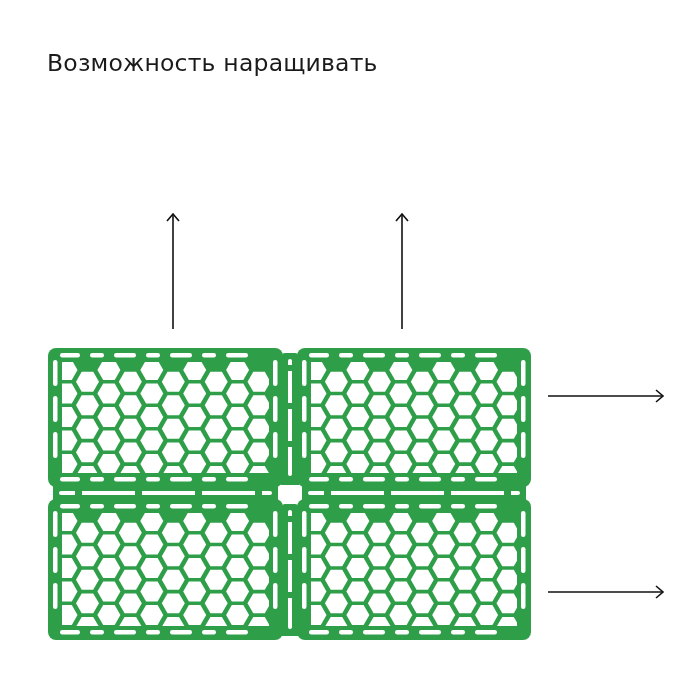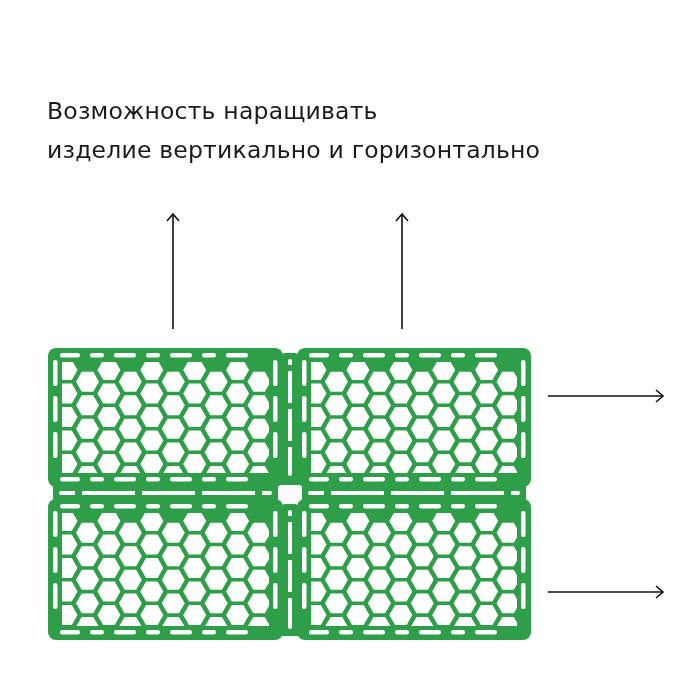--- a/index.html
+++ b/index.html
@@ -1,26 +1,25 @@
 <!DOCTYPE html>
 <html><head>
 <meta charset="utf-8">
 <style>
   html,body{margin:0;padding:0;background:#ffffff;}
   body{width:700px;height:700px;position:relative;overflow:hidden;font-family:"DejaVu Sans","Liberation Sans",sans-serif;}
-  .caption{position:absolute;left:47px;top:44px;width:640px;color:#1a1a1a;font-size:23.5px;line-height:39px;letter-spacing:0.2px;margin-top:48px;}
+  .caption{position:absolute;left:47px;top:44px;width:640px;color:#1a1a1a;font-size:23.5px;line-height:39px;letter-spacing:0.2px;}
   .caption div{white-space:nowrap;}
   svg.art{position:absolute;left:0;top:0;}
 </style>
 </head>
 <body>
 
 <div class="caption">
   <div>Возможность наращивать</div>
-  <div>изделие вертикально и горизонтально</div>
 </div>
 
 <svg class="art" id="art" width="700" height="700" viewBox="0 0 700 700">
     <g>
       <rect x="282" y="353" width="16" height="129" rx="3" fill="#2e9e48"></rect>
       <rect x="288" y="359" width="4" height="117" rx="2" fill="#ffffff"></rect>
       <rect x="281" y="365" width="18" height="6" fill="#2e9e48"></rect>
       <rect x="281" y="403" width="18" height="6" fill="#2e9e48"></rect>
       <rect x="281" y="441" width="18" height="6" fill="#2e9e48"></rect>
       <rect x="281" y="479" width="18" height="6" fill="#2e9e48"></rect>

